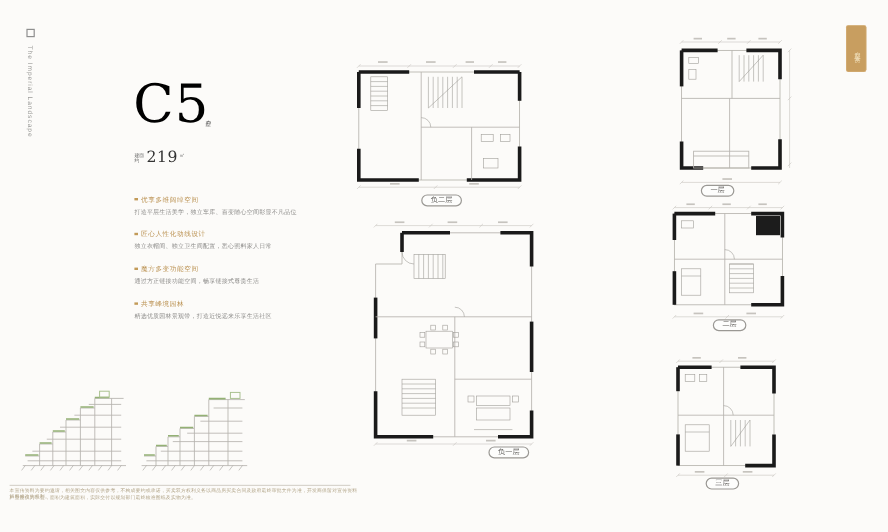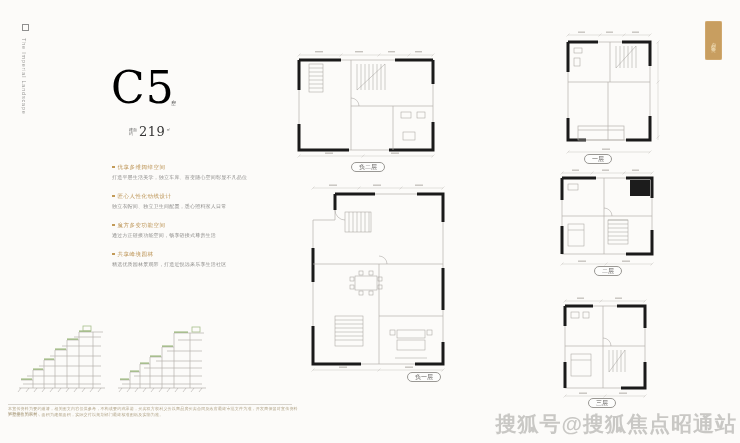--- a/index.html
+++ b/index.html
@@ -7,21 +7,21 @@
   body { background:#fbfaf7; font-family:"Liberation Sans","DejaVu Sans",sans-serif; position:relative; }
   .page { position:absolute; inset:0; background:#fcfbf9; }
 
   
   .brand-square { position:absolute; left:22px; top:24px; width:7px; height:7px; border:1px solid #8f8f8f; background:transparent; }
   .brand-vert { position:absolute; left:21px; top:38px; writing-mode:vertical-rl; font-size:5.5px; letter-spacing:0.8px; color:#9a9a98; }
 
   
   .unit-title { position:absolute; left:111px; top:66px; font-family:"DejaVu Serif","Liberation Serif",serif; font-size:44px; line-height:44px; color:#000000; letter-spacing:1px; }
   .unit-suffix { position:absolute; left:170px; top:96px; width:6px; font-size:4.5px; line-height:5px; color:#555; writing-mode:vertical-rl; letter-spacing:1px; }
-  .area-row { position:absolute; left:112px; top:126px; display:flex; align-items:center;margin-left:17px; }
+  .area-row { position:absolute; left:112px; top:126px; display:flex; align-items:center; }
   .area-prefix { display:flex; flex-direction:column; margin-right:2px; }
   .area-prefix span { font-size:4px; line-height:4.5px; color:#6a6a6a; }
   .area-value { font-family:"DejaVu Serif","Liberation Serif",serif; font-size:13px; line-height:12px; color:#333; letter-spacing:0.5px; }
   .area-unit { font-size:4.5px; color:#6a6a6a; margin-left:1px; margin-bottom:6px; }
 
   
   .features { position:absolute; left:112px; top:163px; width:160px; }
   .feat { margin-bottom:11px; }
   .feat-title { font-size:5.5px; line-height:8px; color:#bb9252; letter-spacing:0.5px; }
   .feat-title::before { content:""; display:inline-block; width:2.5px; height:2.5px; background:#c29a58; margin-right:3px; vertical-align:1px; }
@@ -316,15 +316,14 @@
   <div class="pill" style="left:588px; top:398px;">三层</div>
 
   <div class="corner-tag">
     <span>户型鉴赏</span>
   </div>
 
   <div class="foot-rule"></div>
   <div class="foot-line1">本宣传资料为要约邀请，相关图文内容仅供参考，不构成要约或承诺，买卖双方权利义务以商品房买卖合同及政府最终审批文件为准，开发商保留对宣传资料解释修改的权利。</div>
   <div class="foot-line2">户型图仅为示意，面积为建筑面积，实际交付以规划部门最终核准图纸及实物为准。</div>
 
-  <div class="watermark">搜狐号@搜狐焦点昭通站</div>
 
 </div>
 
 </body></html>

